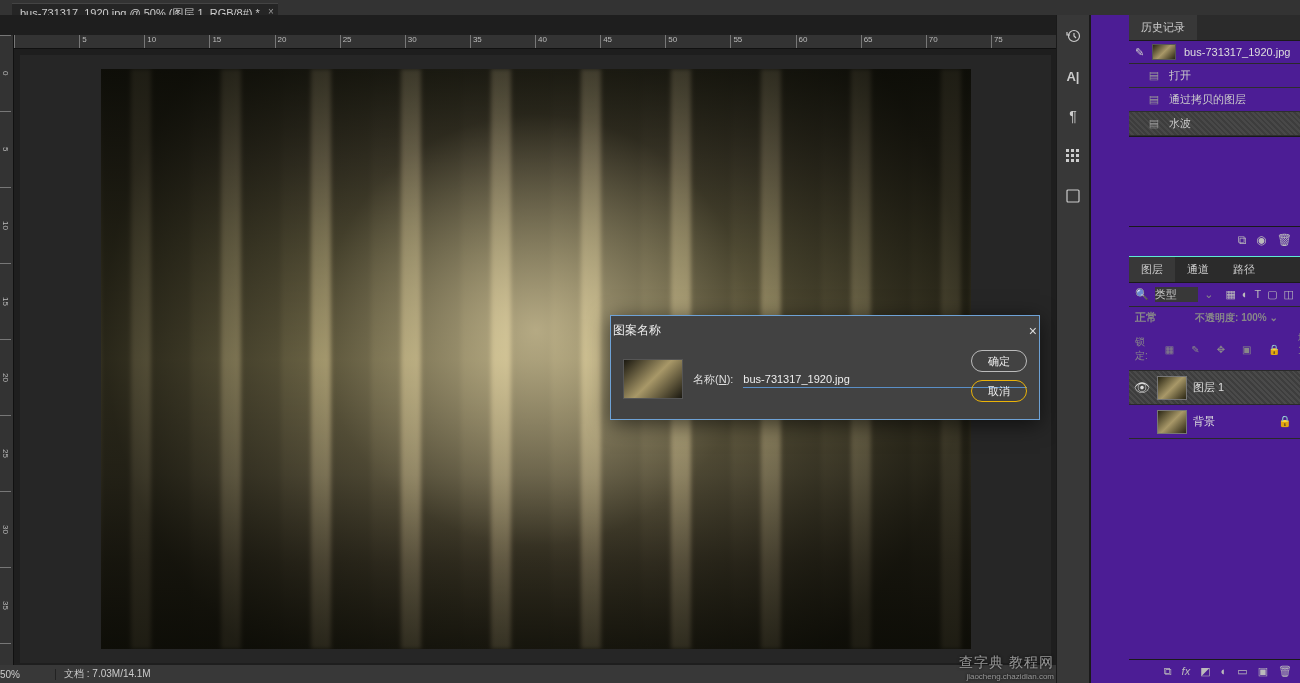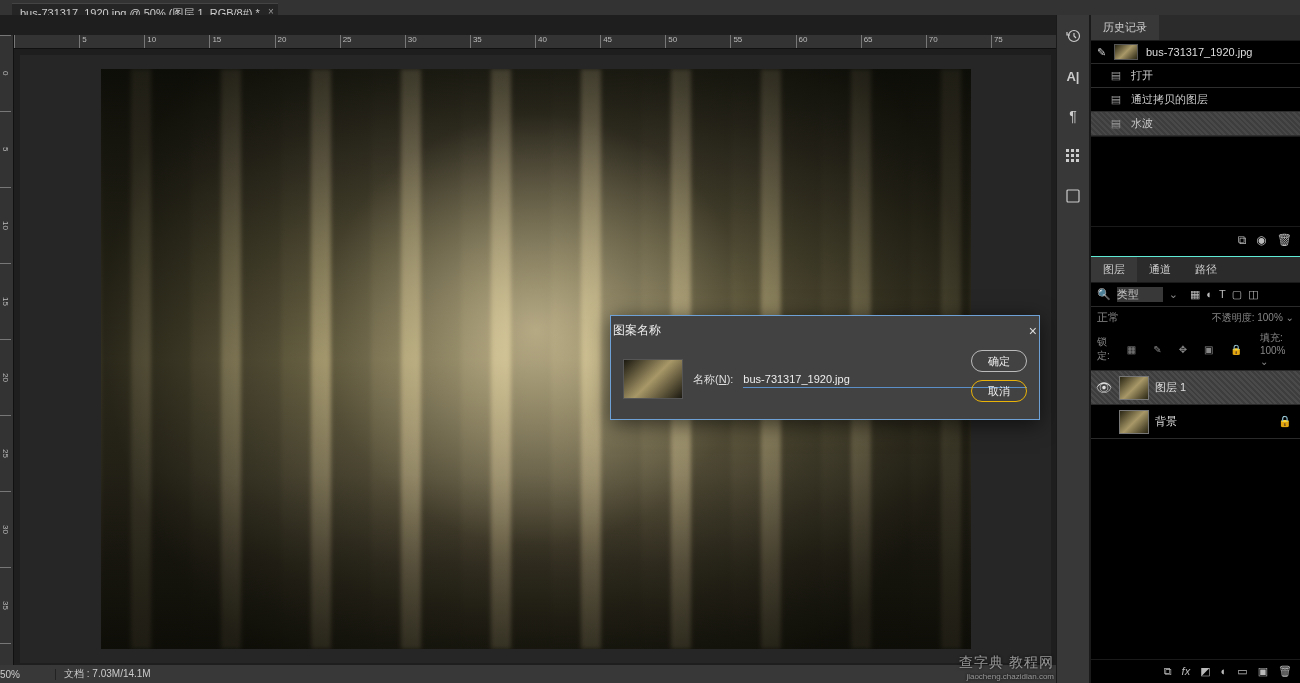--- a/index.html
+++ b/index.html
@@ -16,36 +16,36 @@
 .corner { position: absolute; left: 0; top: 20px; width: 14px; height: 14px; background: #333; border-right: 1px solid #111; border-bottom: 1px solid #111; }
 .canvas-bg { position: absolute; left: 20px; top: 40px; right: 5px; bottom: 20px; background: #262626; display: flex; align-items: center; justify-content: center; }
 .canvas-image { width: 870px; height: 580px; background: linear-gradient(180deg, #1a1a14 0%, #4a4435 15%, #7a7250 30%, #b5a876 50%, #8b8060 70%, #4a4232 85%, #1a1810 100%); position: relative; overflow: hidden; }
 .canvas-image::before { content: ""; position: absolute; inset: 0; background: repeating-linear-gradient(90deg, rgba(20,20,10,0.4) 0, rgba(20,20,10,0.4) 30px, rgba(200,185,140,0.3) 30px, rgba(200,185,140,0.3) 50px, rgba(20,20,10,0.5) 50px, rgba(20,20,10,0.5) 90px); filter: blur(2px); }
 .canvas-image::after { content: ""; position: absolute; inset: 0; background: radial-gradient(circle at 50% 45%, rgba(240,225,180,0.6) 0%, rgba(60,55,40,0.2) 40%, rgba(10,10,5,0.7) 80%); }
 .status-bar { position: absolute; left: 0; bottom: 0; right: 0; height: 18px; background: #383838; display: flex; align-items: center; font-size: 10px; color: #ccc; }
 .status-zoom { width: 56px; text-align: left; border-right: 1px solid #222; }
 .status-doc { padding: 0 8px; }
 .right-tool-col { width: 34px; background: #383838; border-left: 1px solid #1a1a1a; border-right: 1px solid #1a1a1a; display: flex; flex-direction: column; align-items: center; padding-top: 8px; gap: 14px; }
 .right-tool-col .tbtn { width: 26px; height: 26px; display: flex; align-items: center; justify-content: center; color: #ccc; cursor: pointer; font-size: 14px; }
-.right-panels { width: 210px; background: #000000; display: flex; flex-direction: column; border-left: 1px solid #1a1a1a; }
+.right-panels { width: 210px; background: #4c1d95; display: flex; flex-direction: column; border-left: 1px solid #1a1a1a; padding-left: 38px; }
 .panel-tab-row { display: flex; background: #2b2b2b; border-bottom: 1px solid #1a1a1a; }
 .panel-tab { padding: 5px 12px; font-size: 11px; color: #ccc; cursor: pointer; }
 .panel-tab.active { background: #383838; }
 .history-body { flex: 0 0 auto; }
 .hist-head { display: flex; align-items: center; padding: 3px 6px; font-size: 11px; color: #ddd; border-bottom: 1px solid #2a2a2a; }
 .hist-thumb { width: 24px; height: 16px; background: linear-gradient(135deg,#2a2614,#a89868,#2a2614); margin-right: 8px; border: 1px solid #555; }
 .hist-item { display: flex; align-items: center; padding: 4px 6px 4px 18px; font-size: 11px; color: #ccc; border-bottom: 1px solid #2e2e2e; cursor: pointer; }
 .hist-item.sel { background-image: repeating-linear-gradient(45deg,#3d3d3d 0,#3d3d3d 2px,#484848 2px,#484848 4px); }
 .hist-icon { width: 14px; height: 12px; margin-right: 8px; display: flex; align-items: center; justify-content: center; color: #999; }
 .panel-footer { display: flex; justify-content: flex-end; gap: 10px; padding: 6px 8px; border-top: 1px solid #1a1a1a; color: #bbb; font-size: 12px; height: 30px; }
 .layers-panel { flex: 1; display: flex; flex-direction: column; border-top: 1px solid #5eead4; }
 .layers-options { padding: 4px 6px; display: flex; align-items: center; gap: 6px; font-size: 11px; color: #ccc; border-bottom: 1px solid #2a2a2a; }
 .layers-kind { width: 46px; background: #383838; border: none; color: #ccc; font-size: 11px; }
 .filter-icons { display: flex; gap: 6px; margin-left: 6px; color: #bbb; font-size: 11px; }
-.layers-blend-row { display: flex; align-items: center; justify-content: space-between; padding: 3px 6px; font-size: 10px; color: #888; }
+.layers-blend-row { display: flex; align-items: center; padding: 3px 6px; font-size: 10px; color: #888; font-weight: bold; }
 .blend-sel { width: 60px; color: #888; font-size: 11px; }
 .layers-lock-row { display: flex; align-items: center; gap: 17px; padding: 3px 6px; font-size: 10px; color: #888; border-bottom: 1px solid #2a2a2a; }
 .layer-list { flex: 1; overflow: auto; }
 .layer-row { display: flex; align-items: center; height: 34px; border-bottom: 1px solid #2a2a2a; padding: 0 4px; font-size: 11px; color: #ddd; cursor: pointer; }
 .layer-row.sel { background-image: repeating-linear-gradient(45deg,#3d3d3d 0,#3d3d3d 2px,#4a4a4a 2px,#4a4a4a 4px); }
 .layer-eye { width: 18px; text-align: center; color: #ddd; font-size: 13px; }
 .layer-thumb { width: 30px; height: 24px; margin: 0 6px; border: 1px solid #777; background: linear-gradient(135deg,#2a2614,#a89868,#2a2614); }
 .layer-lock { margin-left: auto; margin-right: 4px; font-size: 11px; color: #aaa; }
 .layers-footer { display: flex; justify-content: flex-end; gap: 10px; padding: 5px 8px; border-top: 1px solid #1a1a1a; color: #bbb; font-size: 11px; }
 .dialog { position: absolute; left: 610px; top: 300px; width: 430px; background: #424242; border: 1px solid #6ea2d6; box-shadow: 0 4px 20px rgba(0,0,0,0.6); }

